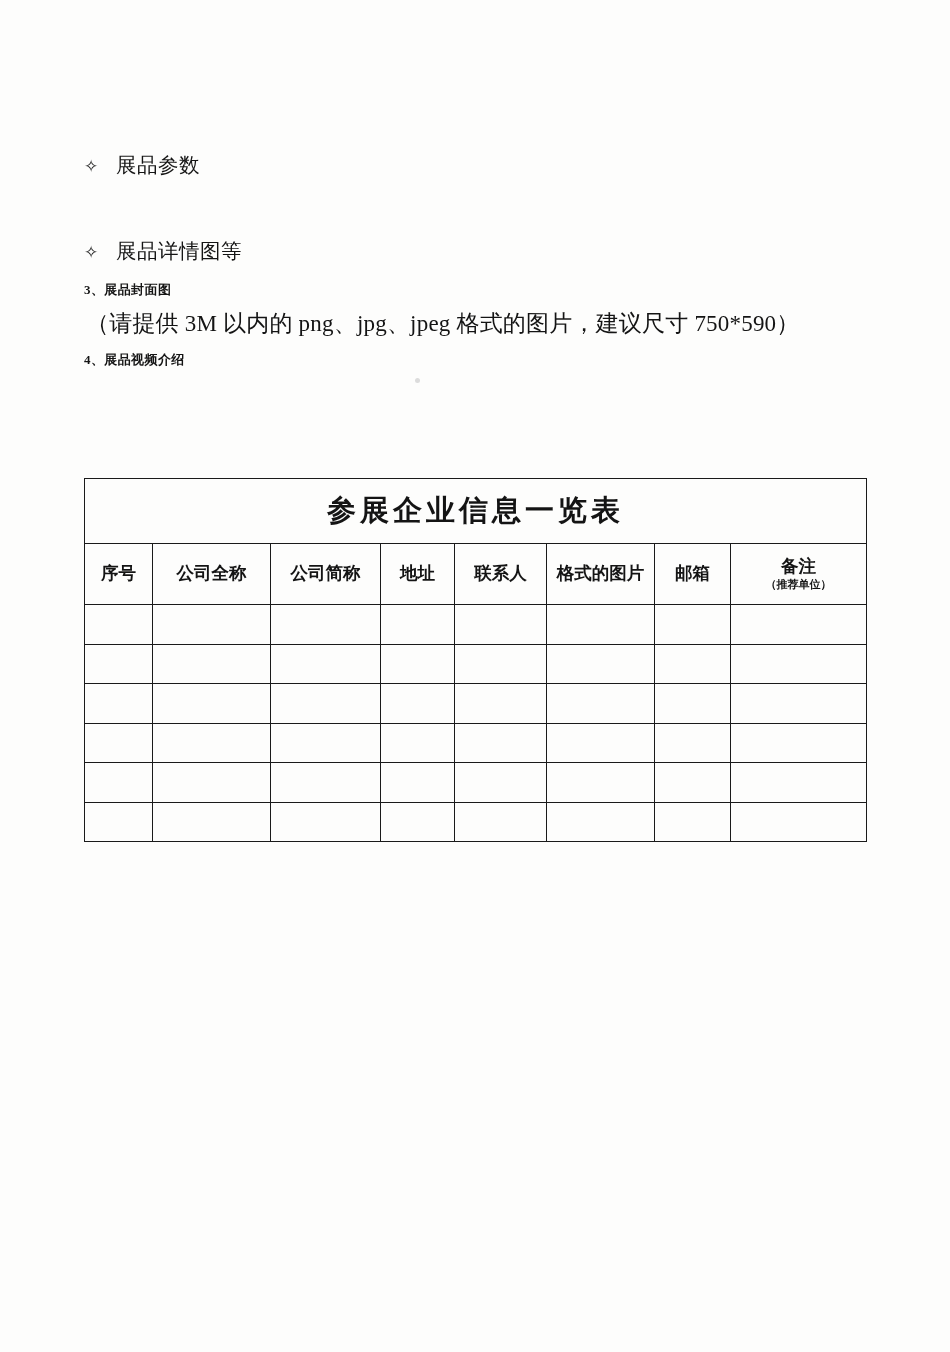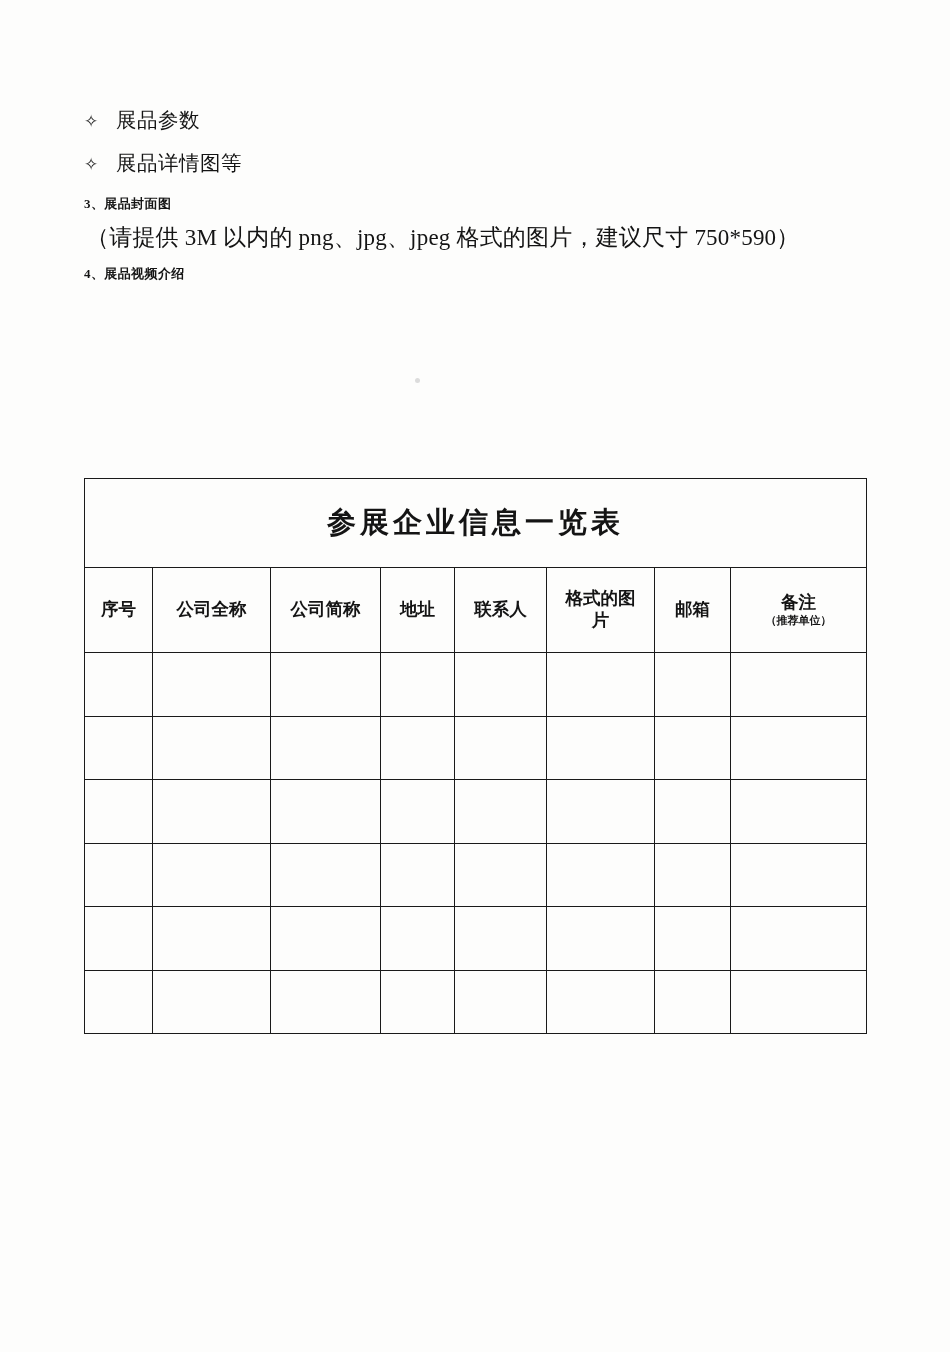--- a/index.html
+++ b/index.html
@@ -39,21 +39,22 @@
     margin-bottom: 22px;
     letter-spacing: 0.5px;
   }
   .bullet-mark {
     width: 32px;
     font-size: 17px;
     color: #1a1a1a;
     flex: 0 0 32px;
   }
   .bullet-text {
-    font-family: Liberation Mono, monospace;
+    font-family: Liberation Serif, serif;
+    margin-top: 43px;
   }
 
   .num-heading {
     font-size: 13px;
     font-weight: bold;
     line-height: 1.0;
     margin-top: 18px;
     margin-bottom: 6px;
     letter-spacing: 0.4px;
   }
@@ -74,21 +75,21 @@
     top: 478px;
     width: 782px;
   }
   table.info-table {
     border-collapse: collapse;
     width: 782px;
     table-layout: fixed;
   }
   table.info-table td, table.info-table th {
     border: 1.3px solid #1a1a1a;
-    padding: 16px;
+    padding: 4px;
     text-align: center;
     vertical-align: middle;
   }
   .tbl-title {
     height: 56px;
     font-size: 29px;
     font-weight: bold;
     letter-spacing: 4px;
     font-family: "Liberation Serif", serif;
   }

